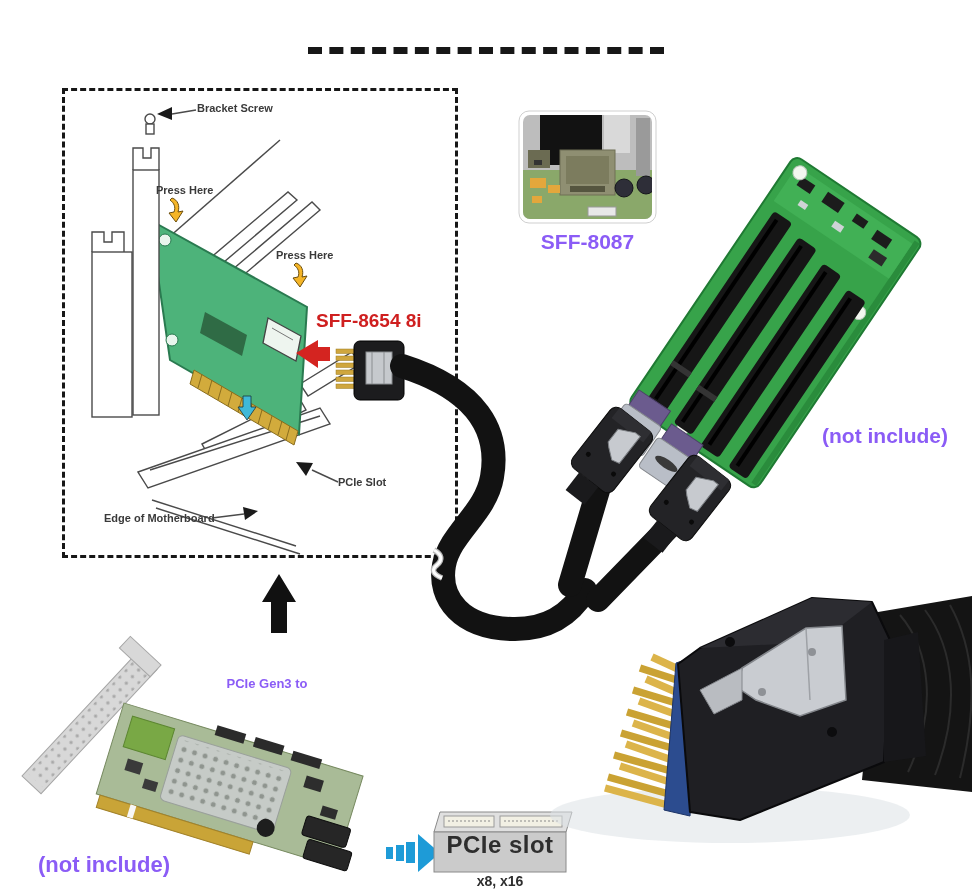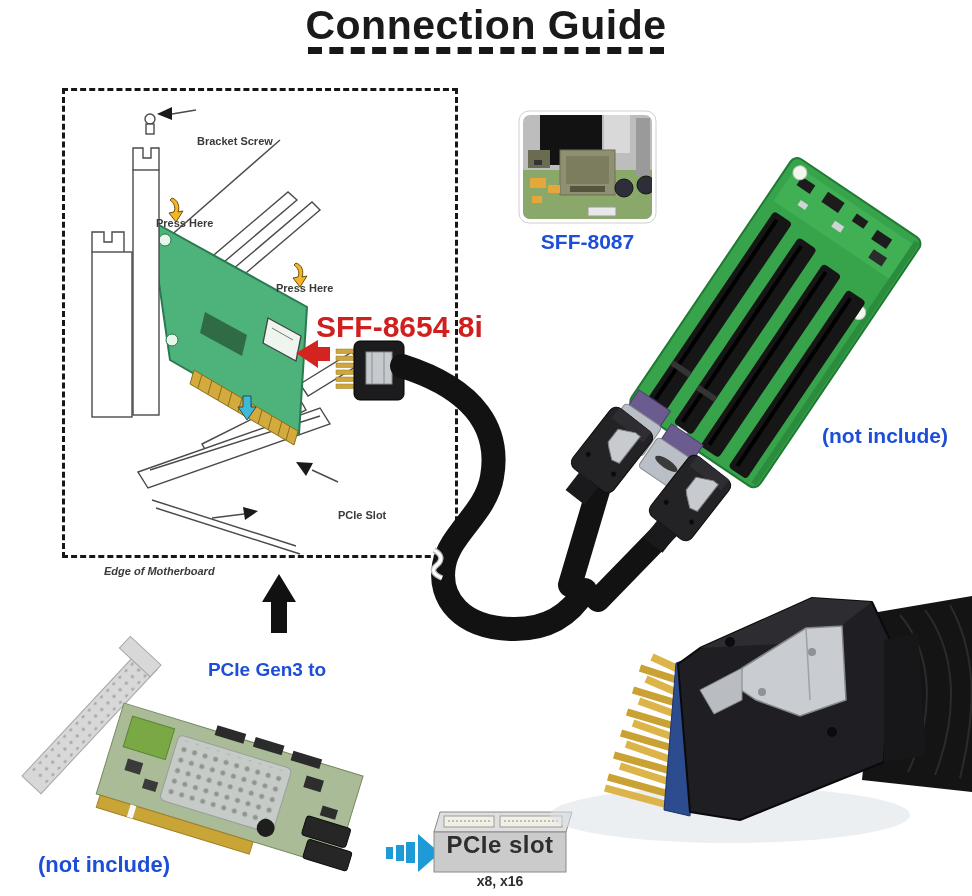--- a/index.html
+++ b/index.html
@@ -4,27 +4,27 @@
 <style>
   html,body{margin:0;padding:0;background:#fff;}
   .canvas{position:relative;width:972px;height:896px;background:#fff;overflow:hidden;
           font-family:"Liberation Sans", sans-serif;color:#1a1a1a;}
   .abs{position:absolute;}
   .title{top:2px;left:0;width:100%;text-align:center;font-size:41px;font-weight:bold;letter-spacing:.5px;}
   .title-underline{top:47px;left:50%;transform:translateX(-50%);width:356px;height:0;border-top:7px dashed #171717;}
   .dashed-box{left:62px;top:88px;width:390px;height:464px;border:3px dashed #171717;}
   .art{left:0;top:0;width:972px;height:896px;}
   .lbl{white-space:nowrap;}
-  .lbl-sm{font-size:11px;color:#3a3a3a;font-weight:600;margin-top:33px;}
-  .lbl-bold{font-weight:bold;color:#1d4ed8;}
-  .red-lbl{font-size:30px;font-weight:bold;color:#cf1f1f;text-align:center;}
+  .lbl-sm{font-size:11px;color:#3a3a3a;font-weight:600;}
+  .lbl-bold{font-weight:bold;color:#8b5cf6;}
+  .red-lbl{font-size:19px;font-weight:bold;color:#cf1f1f;text-align:center;}
   .cap-8087{left:519px;top:230px;width:137px;text-align:center;font-size:21px;}
   .not-include-top{left:822px;top:424px;font-size:21px;}
   .cable-cap{left:437px;top:628px;font-size:30px;}
-  .card-title{left:142px;top:658px;width:250px;text-align:center;font-size:19px;line-height:23px;}
+  .card-title{left:142px;top:672px;width:250px;text-align:center;font-size:13px;line-height:23px;}
   .not-include-bottom{left:38px;top:852px;font-size:22px;}
   .slot-callout{left:434px;top:833px;width:132px;text-align:center;color:#2e2e2e;line-height:1;}
   .slot-callout .big{font-size:24px;font-weight:bold;letter-spacing:.5px;}
   .slot-callout .small{font-size:14px;font-weight:bold;margin-top:17px;}
 </style>
 </head>
 <body>
 
 <div class="canvas">
 
@@ -286,29 +286,28 @@
       <polygon points="742,668 806,628 842,626 846,700 800,716 756,700 738,688" fill="#c9ccd1" stroke="#83868b" stroke-width="1.5"></polygon>
       <polygon points="700,690 742,668 742,700 714,714" fill="#b9bcc1" stroke="#83868b"></polygon>
       <circle cx="762" cy="692" r="4" fill="#8e9196"></circle>
       <circle cx="812" cy="652" r="4" fill="#8e9196"></circle>
       <line x1="806" y1="628" x2="810" y2="700" stroke="#9ea1a6" stroke-width="1.5"></line>
       <circle cx="730" cy="642" r="5" fill="#0c0c0e"></circle>
       <circle cx="832" cy="732" r="5" fill="#0c0c0e"></circle>
     </g>
   </svg>
 
-  <div class="abs title">Connection Guide</div>
   <div class="abs title-underline"></div>
 
   <div class="abs lbl lbl-sm" style="left:197px;top:102px;">Bracket Screw</div>
   <div class="abs lbl lbl-sm" style="left:156px;top:184px;">Press Here</div>
   <div class="abs lbl lbl-sm" style="left:276px;top:249px;">Press Here</div>
   <div class="abs lbl red-lbl" style="left:316px;top:310px;">SFF-8654 8i</div>
   <div class="abs lbl lbl-sm" style="left:338px;top:476px;">PCIe Slot</div>
-  <div class="abs lbl lbl-sm" style="left:104px;top:532px;font-style:italic;">Edge of Motherboard</div>
+  <div class="abs lbl lbl-sm" style="left:104px;top:512px;">Edge of Motherboard</div>
 
   <div class="abs lbl lbl-bold cap-8087">SFF-8087</div>
   <div class="abs lbl lbl-bold not-include-top">(not include)</div>
 
   <div class="abs lbl-bold card-title">
     <div>PCIe Gen3 to</div>
   </div>
   <div class="abs lbl lbl-bold not-include-bottom">(not include)</div>
 
   <div class="abs slot-callout">

